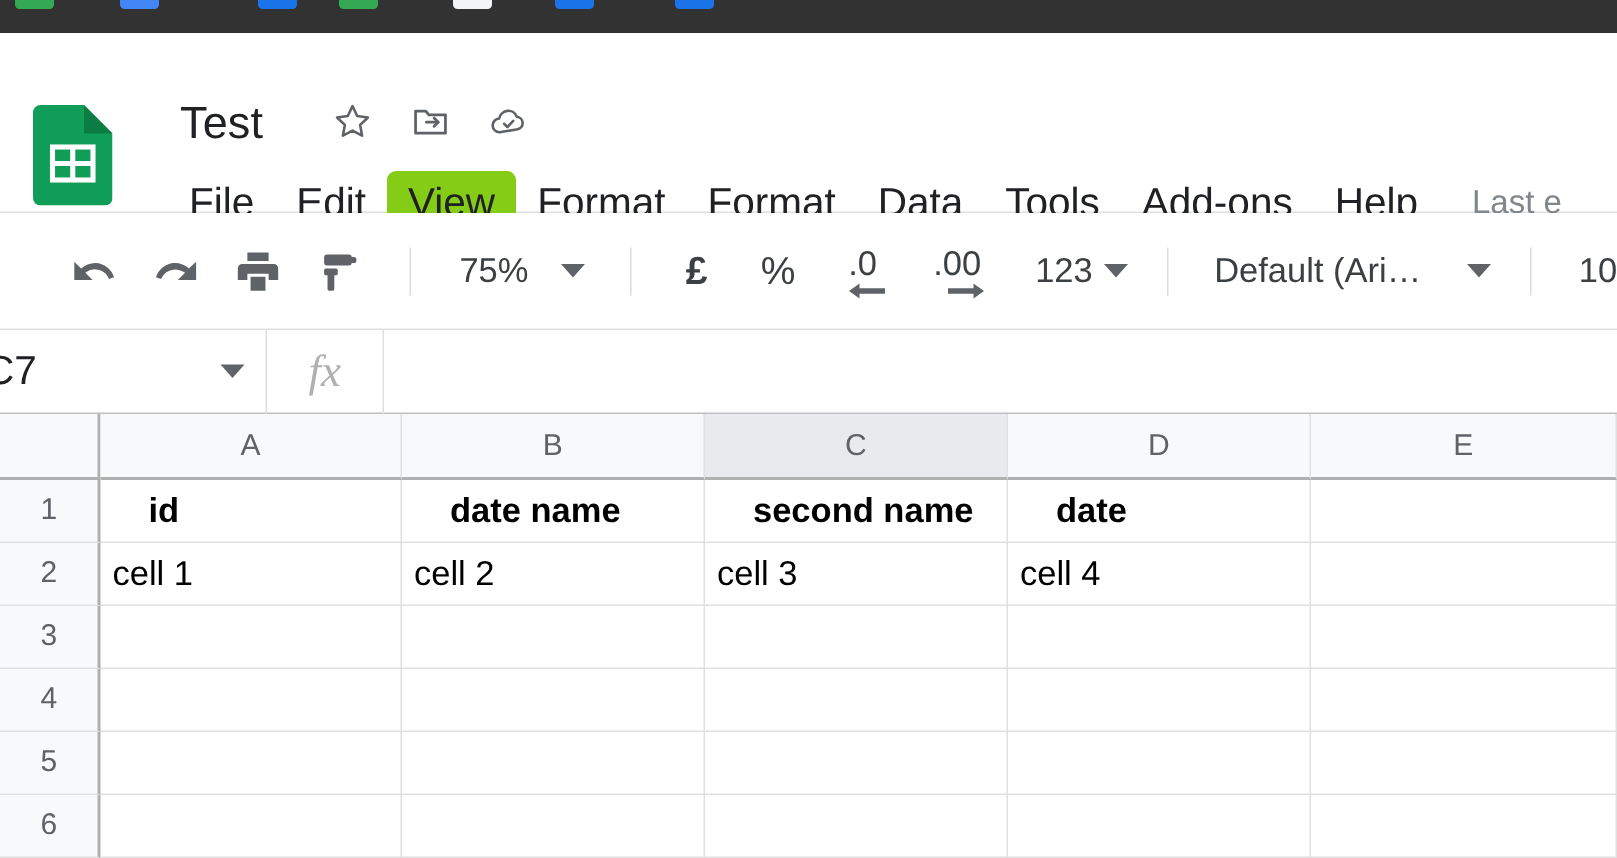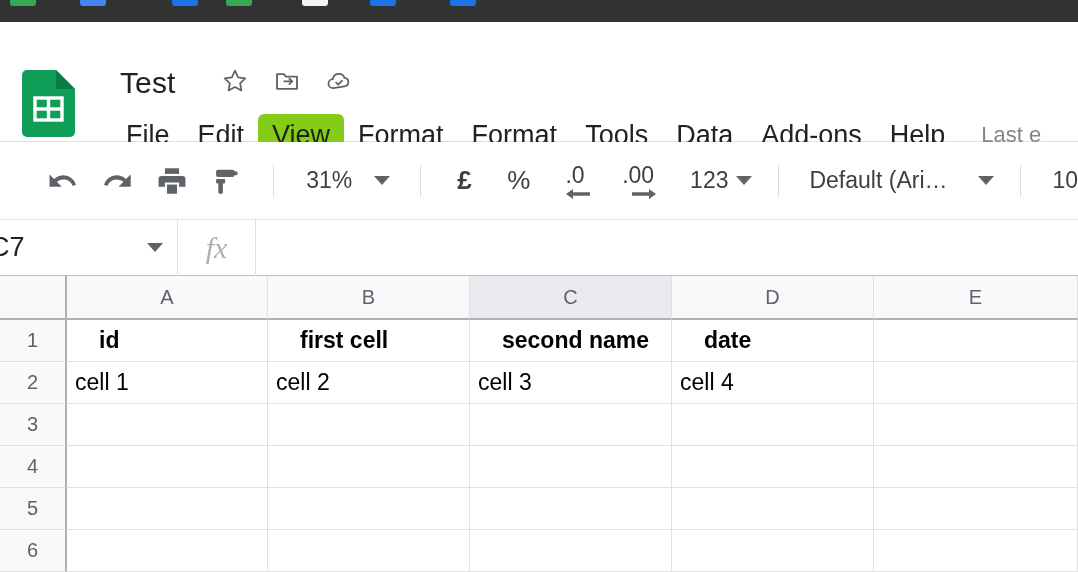--- a/index.html
+++ b/index.html
@@ -116,22 +116,22 @@
       <path d="M9.3 13.4l2 2 3.6-3.8" stroke-linecap="round" stroke-linejoin="round"></path>
     </svg>
   </div>
 
   <div class="menubar" id="menubar">
       <div class="menu-item">File</div>
       <div class="menu-item">Edit</div>
       <div class="menu-item active">View</div>
       <div class="menu-item">Format</div>
       <div class="menu-item">Format</div>
+      <div class="menu-item">Data</div>
       <div class="menu-item">Tools</div>
-      <div class="menu-item">Data</div>
       <div class="menu-item">Add-ons</div>
       <div class="menu-item">Help</div>
       <div class="last-edit">Last e</div>
     </div>
 </div>
 
 <div class="toolbar">
 
   <div class="tb-btn" style="width:48px;margin-left:40px;">
     <svg width="34" height="34" viewBox="0 0 24 24" fill="#5f6368">
@@ -155,21 +155,21 @@
       <rect x="5" y="4" width="13" height="5.2" rx="1.4"></rect>
       <rect x="16.2" y="5.2" width="4" height="2.8" rx="1.2"></rect>
       <rect x="5" y="10.6" width="6.4" height="3.2" rx="0.8"></rect>
       <rect x="6.6" y="13" width="3.2" height="8" rx="0.8"></rect>
     </svg>
   </div>
 
   <div class="tb-sep" style="margin-left:24px;"></div>
 
   <div class="tb-btn" style="gap:22px;margin-left:32px;">
-    <span class="tb-text">31%</span>
+    <span class="tb-text">75%</span>
     <span class="tb-caret"></span>
   </div>
 
   <div class="tb-sep" style="margin-left:30px;"></div>
 
   <div class="tb-btn" style="width:48px;margin-left:20px;">
     <span class="tb-text" style="font-size:26px;font-weight:bold;">£</span>
   </div>
   <div class="tb-btn" style="width:48px;margin-left:8px;">
     <span class="tb-text" style="font-size:26px;">%</span>
@@ -223,21 +223,21 @@
       <div class="corner"></div>
       <div class="colhead w-a">A</div>
       <div class="colhead w-b">B</div>
       <div class="colhead w-c sel">C</div>
       <div class="colhead w-d">D</div>
       <div class="colhead w-e">E</div>
     </div>
     <div class="grid-row" style="height: 42px;">
       <div class="rowhead">1</div>
       <div class="cell w-a bold">id</div>
-      <div class="cell w-b bold">first cell</div>
+      <div class="cell w-b bold">date name</div>
       <div class="cell w-c bold">second name</div>
       <div class="cell w-d bold">date</div>
       <div class="cell w-e bold"></div>
     </div>
     <div class="grid-row" style="height: 42px;">
       <div class="rowhead">2</div>
       <div class="cell w-a">cell 1</div>
       <div class="cell w-b">cell 2</div>
       <div class="cell w-c">cell 3</div>
       <div class="cell w-d">cell 4</div>

